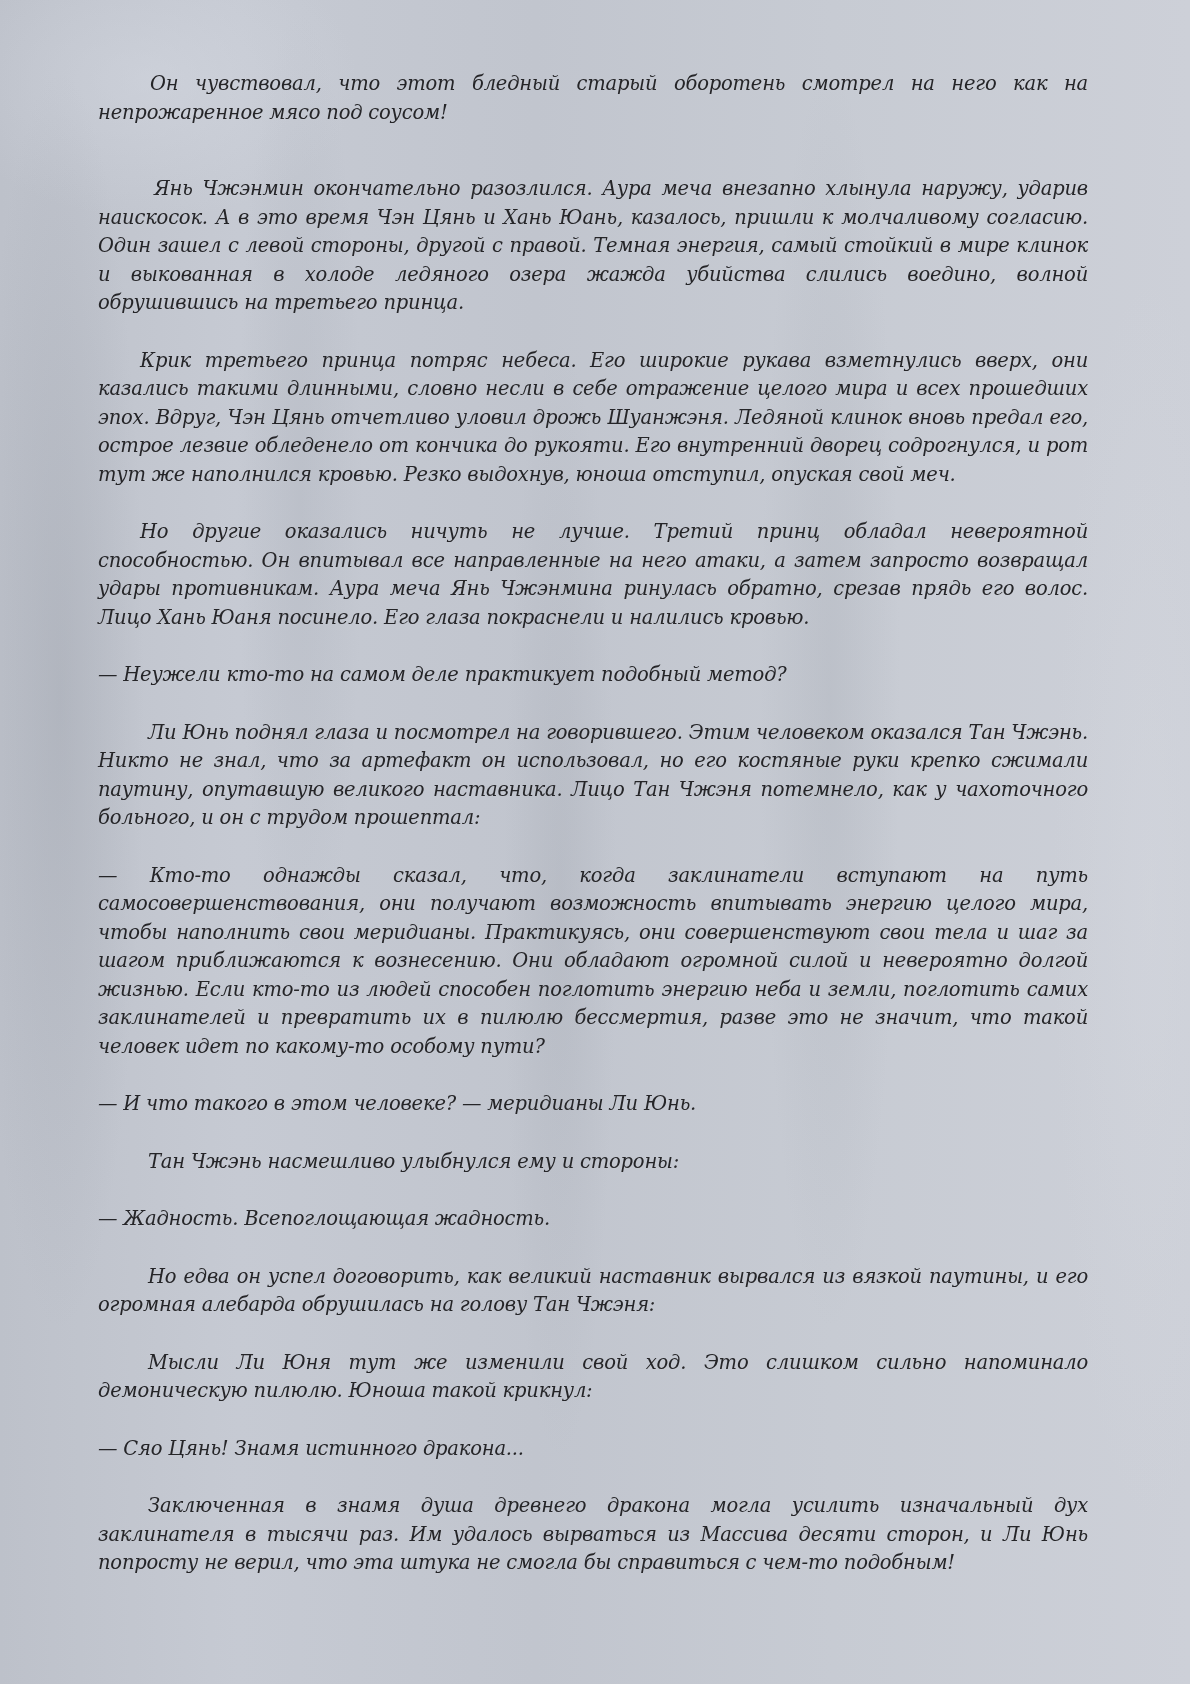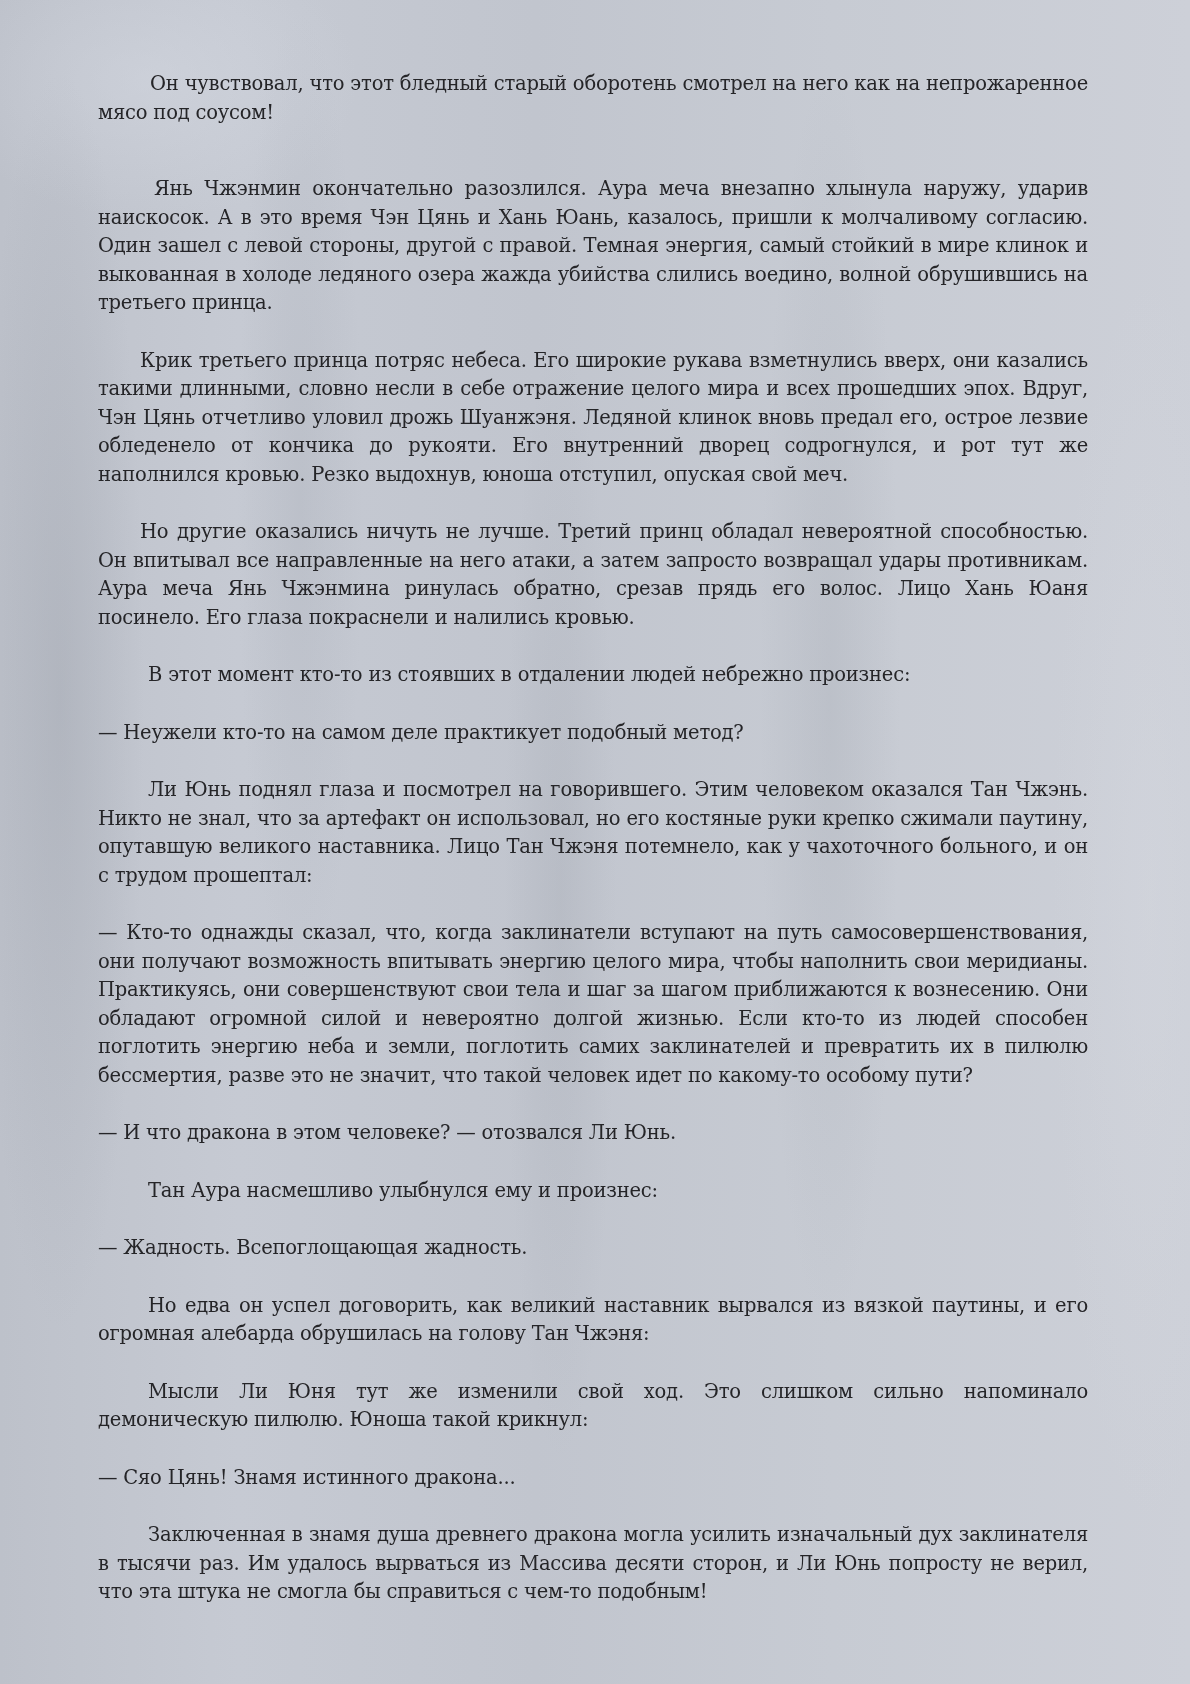--- a/index.html
+++ b/index.html
@@ -29,42 +29,42 @@
     top: 70px;
     width: 990px;
   }
   .para {
     margin: 0 0 29px 0;
     font-size: 19.5px;
     line-height: 28.5px;
     text-align: justify;
     text-indent: 52px;
     letter-spacing: -0.2px;
+    font-style: italic;
   }
   .para.dialog {
     text-indent: 0;
   }
   .para.p2 { text-indent: 56px; margin-top: 48px; }
   .para.p3 { text-indent: 42px; }
   .para.p4 { text-indent: 42px; }
   .para.p5 { text-indent: 50px; }
   .para.p7 { text-indent: 50px; margin-top: 10px; }
 </style>
 </head>
 <body>
 
 <div class="page">
   <p class="para p1">Он чувствовал, что этот бледный старый оборотень смотрел на него как на непрожаренное мясо под соусом!</p>
   <p class="para p2">Янь Чжэнмин окончательно разозлился. Аура меча внезапно хлынула наружу, ударив наискосок. А в это время Чэн Цянь и Хань Юань, казалось, пришли к молчаливому согласию. Один зашел с левой стороны, другой с правой. Темная энергия, самый стойкий в мире клинок и выкованная в холоде ледяного озера жажда убийства слились воедино, волной обрушившись на третьего принца.</p>
   <p class="para p3">Крик третьего принца потряс небеса. Его широкие рукава взметнулись вверх, они казались такими длинными, словно несли в себе отражение целого мира и всех прошедших эпох. Вдруг, Чэн Цянь отчетливо уловил дрожь Шуанжэня. Ледяной клинок вновь предал его, острое лезвие обледенело от кончика до рукояти. Его внутренний дворец содрогнулся, и рот тут же наполнился кровью. Резко выдохнув, юноша отступил, опуская свой меч.</p>
   <p class="para p4">Но другие оказались ничуть не лучше. Третий принц обладал невероятной способностью. Он впитывал все направленные на него атаки, а затем запросто возвращал удары противникам. Аура меча Янь Чжэнмина ринулась обратно, срезав прядь его волос. Лицо Хань Юаня посинело. Его глаза покраснели и налились кровью.</p>
-  <p class="para p5">В этот момент кто-то из стоявших в отдалении людей небрежно произнес:</p>
   <p class="para dialog">— Неужели кто-то на самом деле практикует подобный метод?</p>
   <p class="para p7">Ли Юнь поднял глаза и посмотрел на говорившего. Этим человеком оказался Тан Чжэнь. Никто не знал, что за артефакт он использовал, но его костяные руки крепко сжимали паутину, опутавшую великого наставника. Лицо Тан Чжэня потемнело, как у чахоточного больного, и он с трудом прошептал:</p>
   <p class="para dialog">— Кто-то однажды сказал, что, когда заклинатели вступают на путь самосовершенствования, они получают возможность впитывать энергию целого мира, чтобы наполнить свои меридианы. Практикуясь, они совершенствуют свои тела и шаг за шагом приближаются к вознесению. Они обладают огромной силой и невероятно долгой жизнью. Если кто-то из людей способен поглотить энергию неба и земли, поглотить самих заклинателей и превратить их в пилюлю бессмертия, разве это не значит, что такой человек идет по какому-то особому пути?</p>
-  <p class="para dialog">— И что дракона в этом человеке? — отозвался Ли Юнь.</p>
-  <p class="para p7">Тан Аура насмешливо улыбнулся ему и произнес:</p>
+  <p class="para dialog">— И что такого в этом человеке? — меридианы Ли Юнь.</p>
+  <p class="para p7">Тан Чжэнь насмешливо улыбнулся ему и стороны:</p>
   <p class="para dialog">— Жадность. Всепоглощающая жадность.</p>
   <p class="para p7">Но едва он успел договорить, как великий наставник вырвался из вязкой паутины, и его огромная алебарда обрушилась на голову Тан Чжэня:</p>
   <p class="para p7">Мысли Ли Юня тут же изменили свой ход. Это слишком сильно напоминало демоническую пилюлю. Юноша такой крикнул:</p>
   <p class="para dialog">— Сяо Цянь! Знамя истинного дракона...</p>
   <p class="para p7">Заключенная в знамя душа древнего дракона могла усилить изначальный дух заклинателя в тысячи раз. Им удалось вырваться из Массива десяти сторон, и Ли Юнь попросту не верил, что эта штука не смогла бы справиться с чем-то подобным!</p>
 </div>
 
 </body></html>

